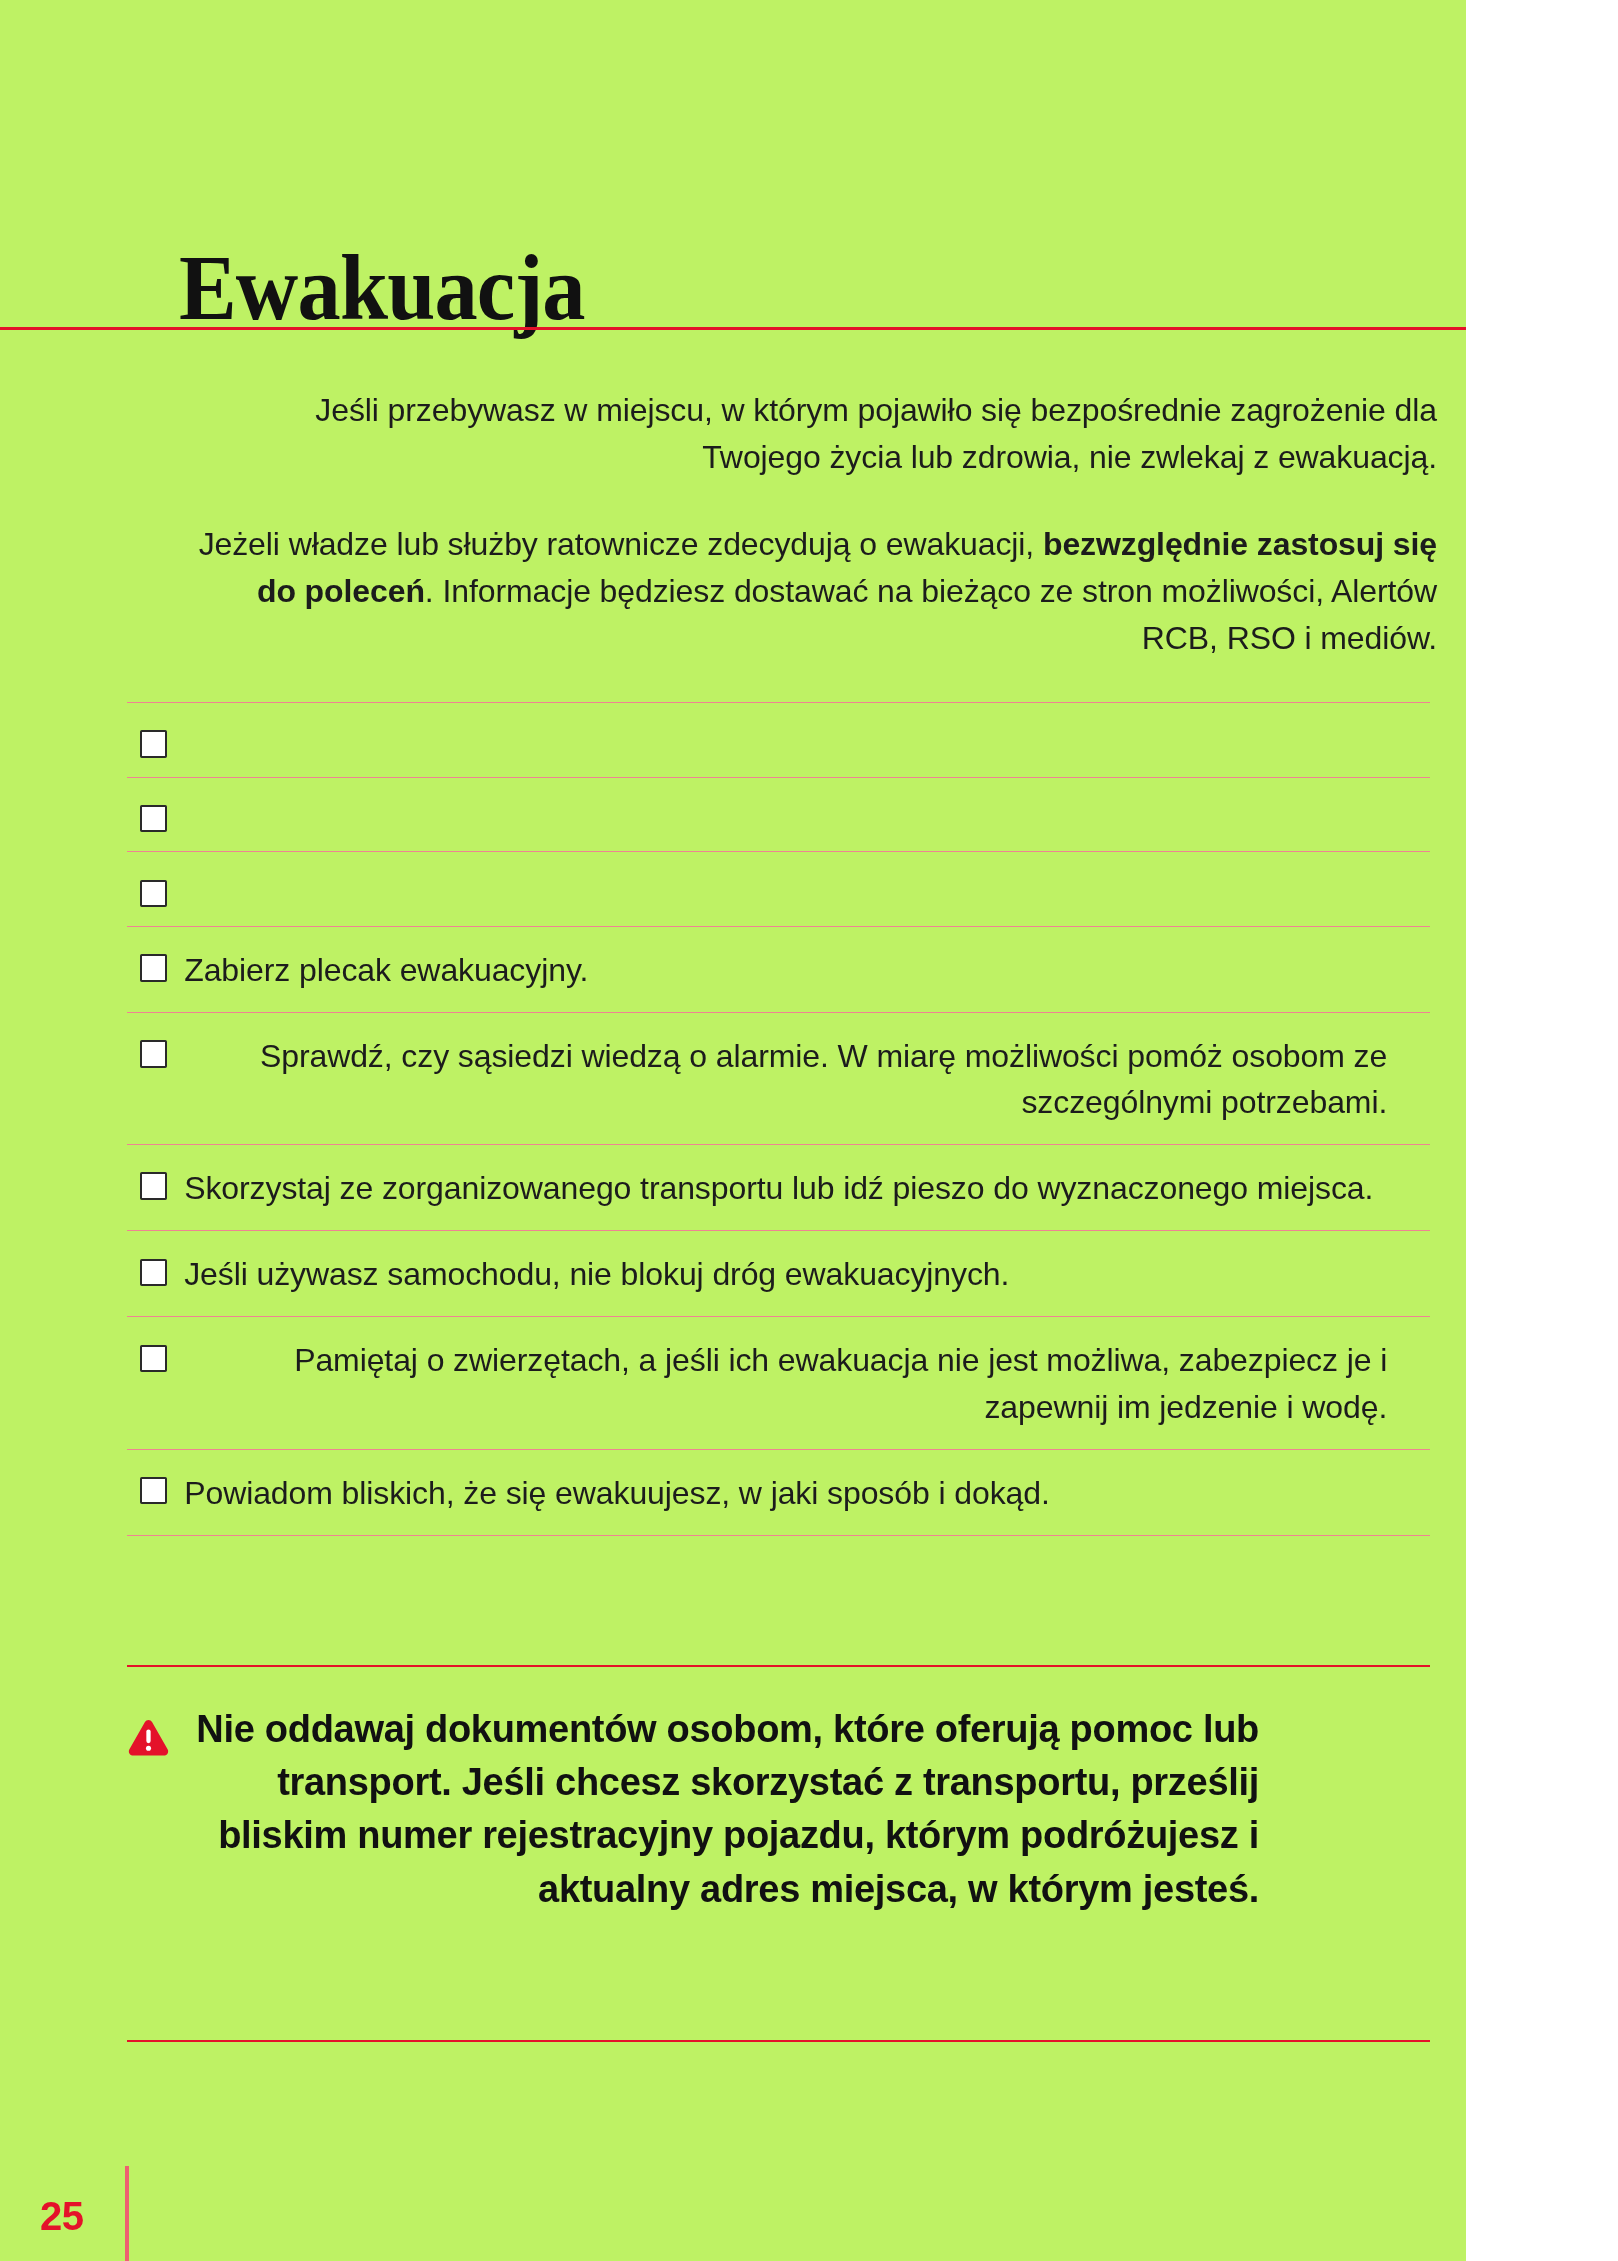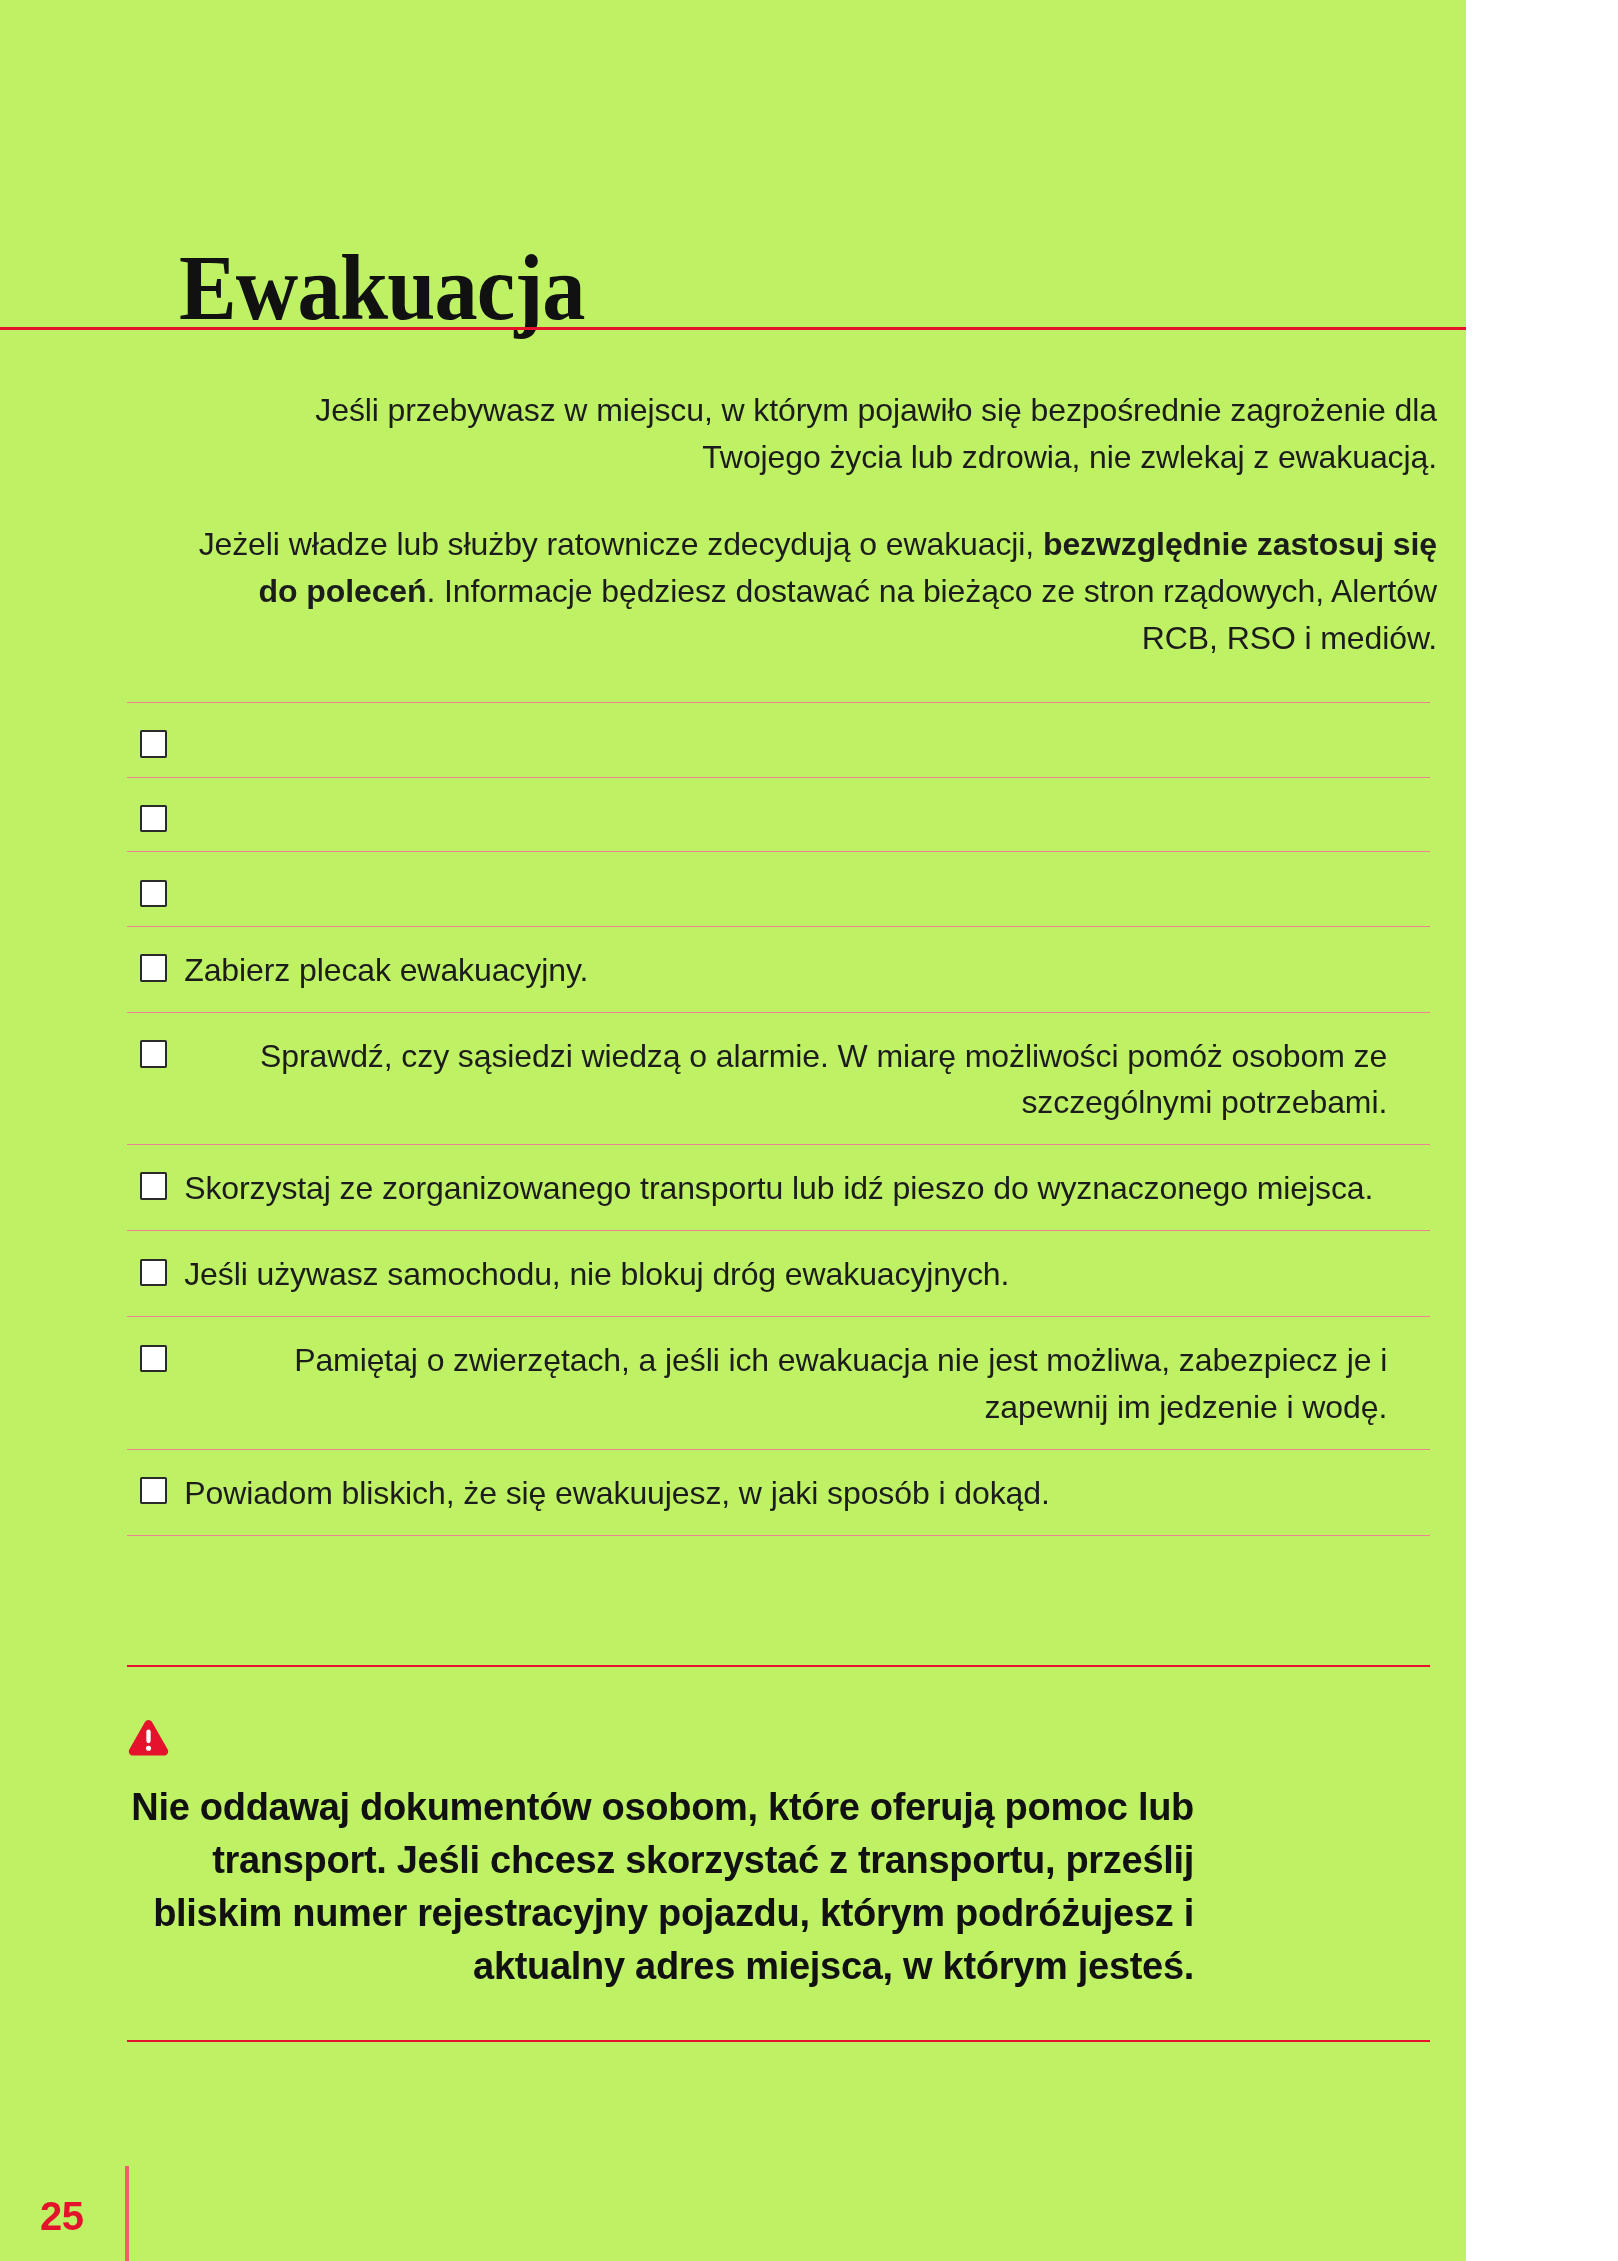--- a/index.html
+++ b/index.html
@@ -150,21 +150,20 @@
   .callout {
     position: absolute;
     left: 127px;
     top: 1336px;
     width: 1303px;
     border-top: 2.3px solid #E4122A;
     padding-top: 36px;
     display: flex;
     align-items: flex-start;
     gap: 22px;
-    flex-direction: column;
   }
   .warn-icon {
     flex: 0 0 auto;
     width: 43px;
     height: 43px;
     margin-top: 12.7px;
   }
   .callout-text {
     font-size: 38px;
     line-height: 1.40;
@@ -212,21 +211,21 @@
   </div>
 
   <div class="section-tab">
     <div class="section-tab-label">Reagowanie</div>
   </div>
 
   <div class="content">
 
     <div class="intro">
       <p>Jeśli przebywasz w miejscu, w którym pojawiło się bezpośrednie zagrożenie dla Twojego życia lub zdrowia, nie zwlekaj z ewakuacją.</p>
-      <p><span>Jeżeli władze lub służby ratownicze zdecydują o ewakuacji, </span><b>bezwzględnie zastosuj się do poleceń</b><span>. Informacje będziesz dostawać na bieżąco ze stron rządowych, Alertów RCB, RSO i mediów.</span></p>
+      <p><span>Jeżeli władze lub służby ratownicze zdecydują o ewakuacji, </span><b>bezwzględnie zastosuj się do poleceń</b><span>. Informacje będziesz dostawać na bieżąco ze stron możliwości, Alertów RCB, RSO i mediów.</span></p>
     </div>
 
     <ul class="checklist" id="checklist">
         <li class="checklist-item">
           <span class="checkbox"></span>
         </li>
         <li class="checklist-item">
           <span class="checkbox"></span>
         </li>
         <li class="checklist-item">

